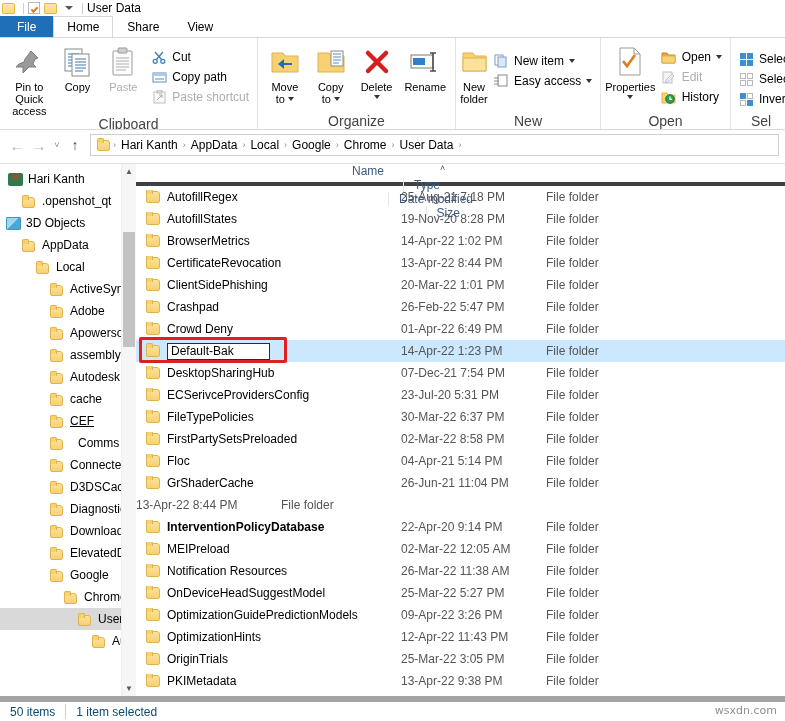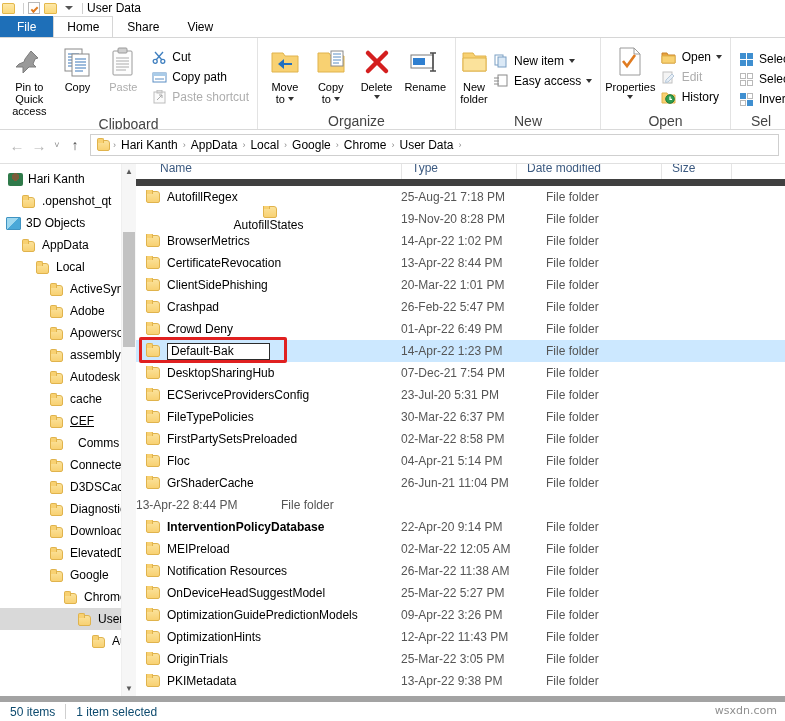--- a/index.html
+++ b/index.html
@@ -173,24 +173,25 @@
   }
   .navscroll .arrow.bot { position:absolute; bottom:0; left:0; right:0; }
   .navscroll .thumb {
     position:absolute; left:1px; right:1px; top:68px; height:115px;
     background:#c2c2c2; cursor:default;
   }
 
   .listpane { flex:1; position:relative; overflow:hidden; }
 
   .colhead {
-    height:22px; display:flex; align-items:flex-end;
-    border-bottom:7px solid #404040;
+    height:22px; display:flex; align-items:center;
+    border-bottom:4px solid #404040;
     font-size:12px; color:#3c5a80;
     position:relative;
+    flex-direction:column;
   }
   .colhead .ch {
     height:22px; display:flex; align-items:center;
     padding-left:10px; cursor:default;
     border-left:1px solid #e5e5e5; position:relative;
   }
   .colhead .ch:first-child { border-left:none; padding-left:24px; }
   .sort-chev {
     position:absolute; left:112px; top:-1px;
     font-size:9px; color:#555;
@@ -750,21 +751,21 @@
             <span class="row-fico">
               <span class="fld" style="display: block; width: 14px; height: 12px;"></span>
             </span>
             <span>AutofillRegex</span>
           </div>
           <div class="cell-date" style="width: 145px;">25-Aug-21 7:18 PM</div>
           <div class="cell-type" style="width: 115px;">File folder</div>
           <div class="cell-size" style="width: 70px;"></div>
         </div>
         <div class="row">
-          <div class="cell-name" style="width: 265px; flex-direction: column;">
+          <div class="cell-name" style="width: 265px;">
             <span class="row-fico">
               <span class="fld" style="display: block; width: 14px; height: 12px;"></span>
             </span>
             <span>AutofillStates</span>
           </div>
           <div class="cell-date" style="width: 145px;">19-Nov-20 8:28 PM</div>
           <div class="cell-type" style="width: 115px;">File folder</div>
           <div class="cell-size" style="width: 70px;"></div>
         </div>
         <div class="row">

